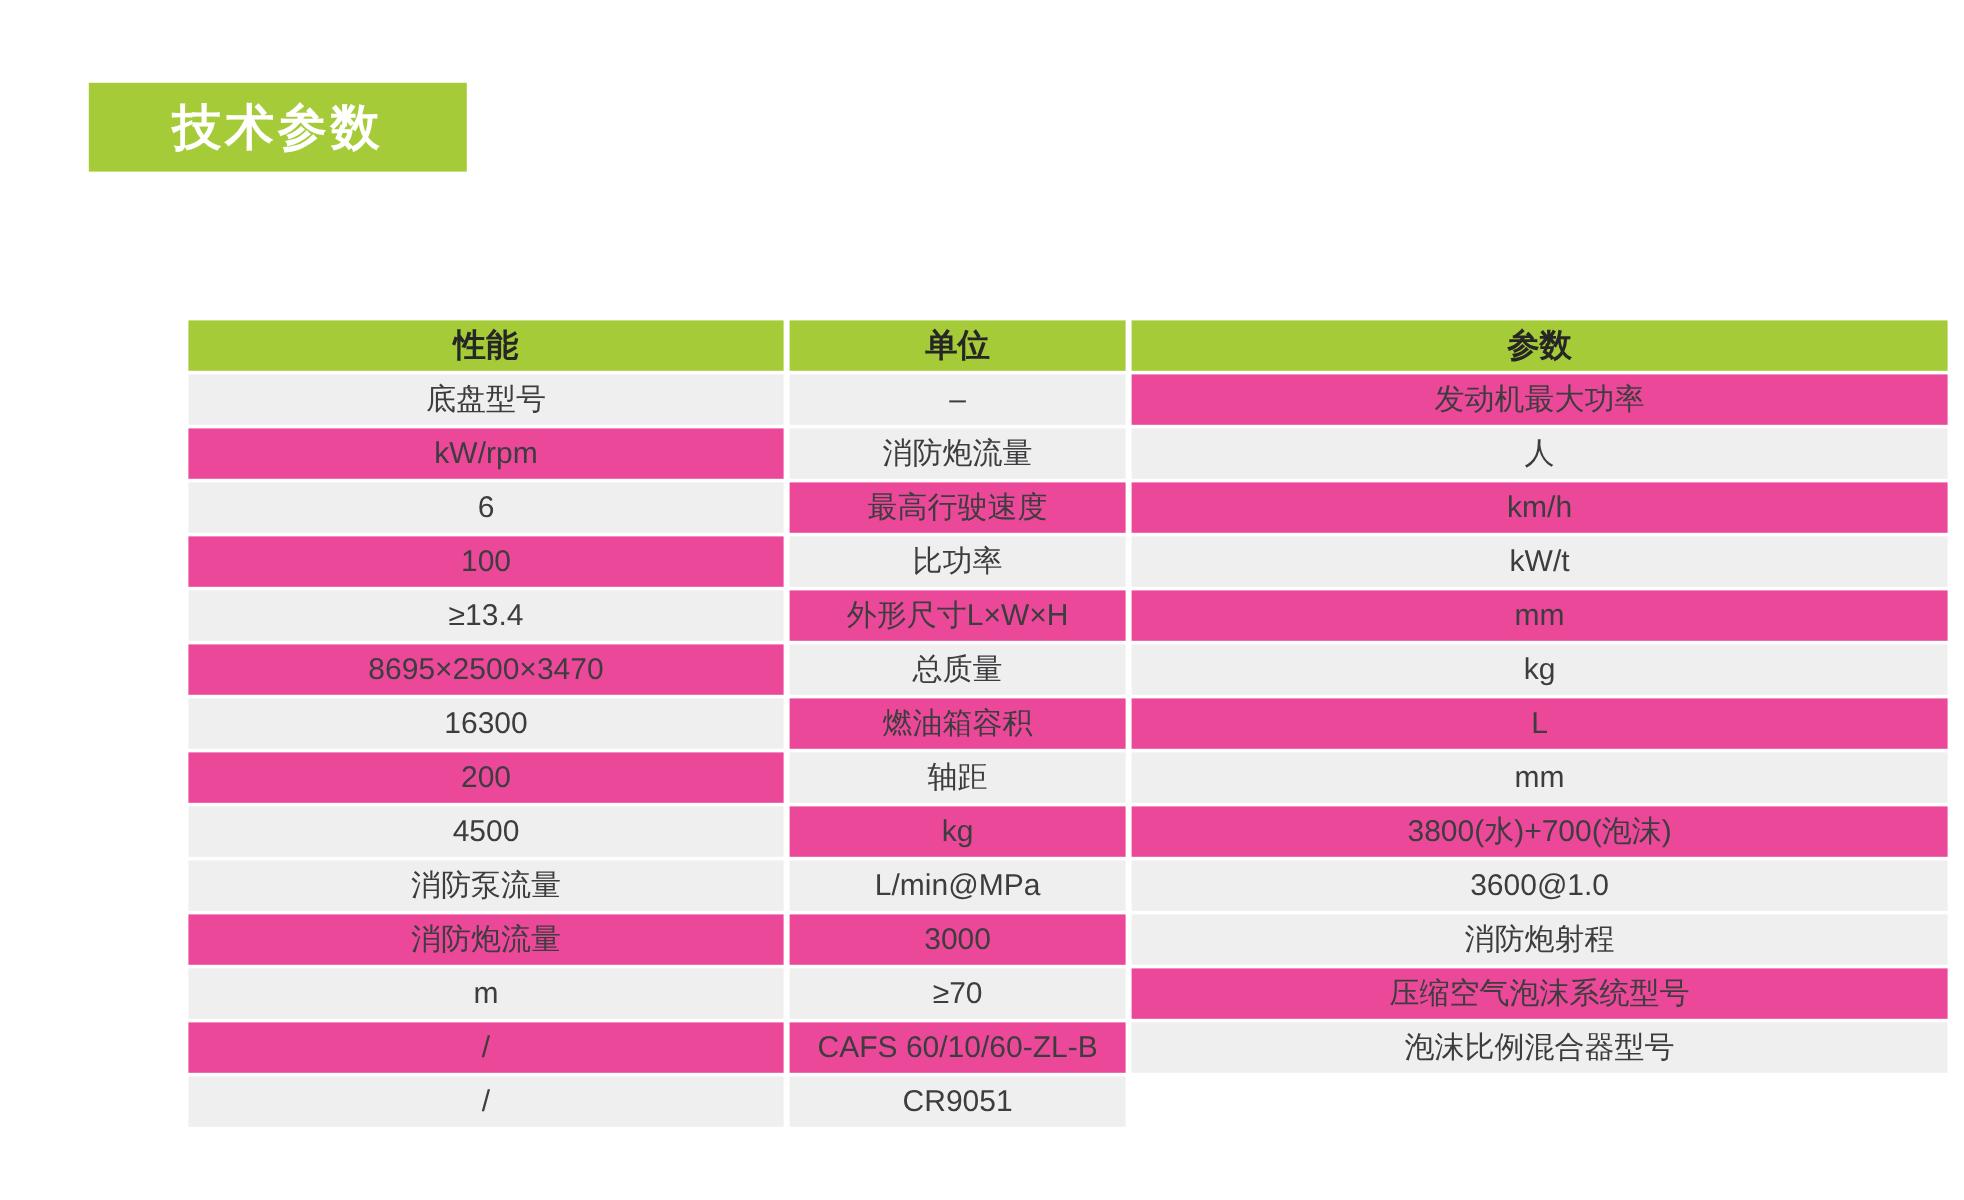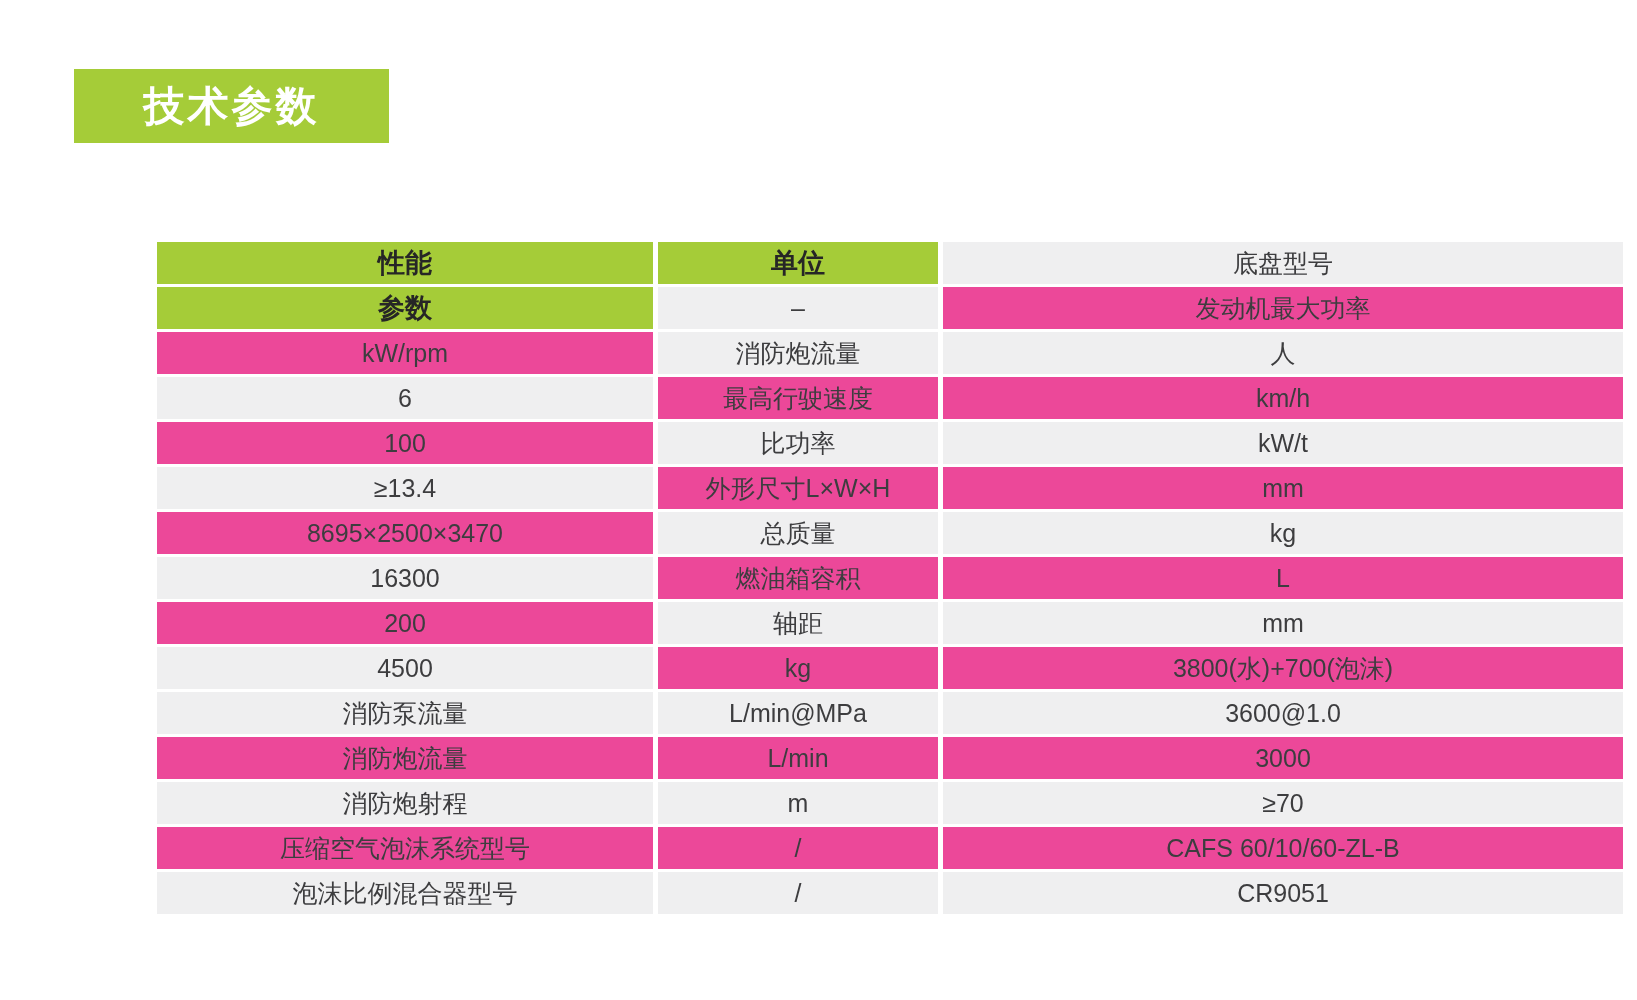--- a/index.html
+++ b/index.html
@@ -22,21 +22,21 @@
   .title-box .title-text {
     color: #ffffff;
     font-size: 41px;
     font-weight: bold;
     letter-spacing: 3px;
   }
 
   
   .spec-table {
     position: absolute;
-    left: 121px; top: 206px;
+    left: 121px; top: 231px;
     width: 1466px;
     display: grid;
     grid-template-columns: 496px 280px 680px;
     column-gap: 5px;
     row-gap: 3px;
   }
   .cell {
     height: 42px;
     display: flex; align-items: center; justify-content: center;
     font-size: 25px;
@@ -60,23 +60,23 @@
 <div class="page">
 
   <div class="title-box">
     <span class="title-text">技术参数</span>
   </div>
 
   <div class="spec-table">
 
     <div class="cell th">性能</div>
     <div class="cell th">单位</div>
+    <div class="cell th">参数</div>
+
     <div class="cell light">底盘型号</div>
-
-    <div class="cell th">参数</div>
     <div class="cell light">–</div>
 
     <div class="cell dark">发动机最大功率</div>
     <div class="cell dark">kW/rpm</div>
 
     <div class="cell light">消防炮流量</div>
     <div class="cell light">人</div>
     <div class="cell light">6</div>
 
     <div class="cell dark">最高行驶速度</div>
@@ -104,21 +104,20 @@
     <div class="cell light">4500</div>
 
     <div class="cell dark">kg</div>
     <div class="cell dark">3800(水)+700(泡沫)</div>
 
     <div class="cell light">消防泵流量</div>
     <div class="cell light">L/min@MPa</div>
     <div class="cell light">3600@1.0</div>
 
     <div class="cell dark">消防炮流量</div>
-    <div class="cell dark">L/min</div>
     <div class="cell dark">3000</div>
 
     <div class="cell light">消防炮射程</div>
     <div class="cell light">m</div>
     <div class="cell light">≥70</div>
 
     <div class="cell dark">压缩空气泡沫系统型号</div>
     <div class="cell dark">/</div>
     <div class="cell dark">CAFS 60/10/60-ZL-B</div>
 

